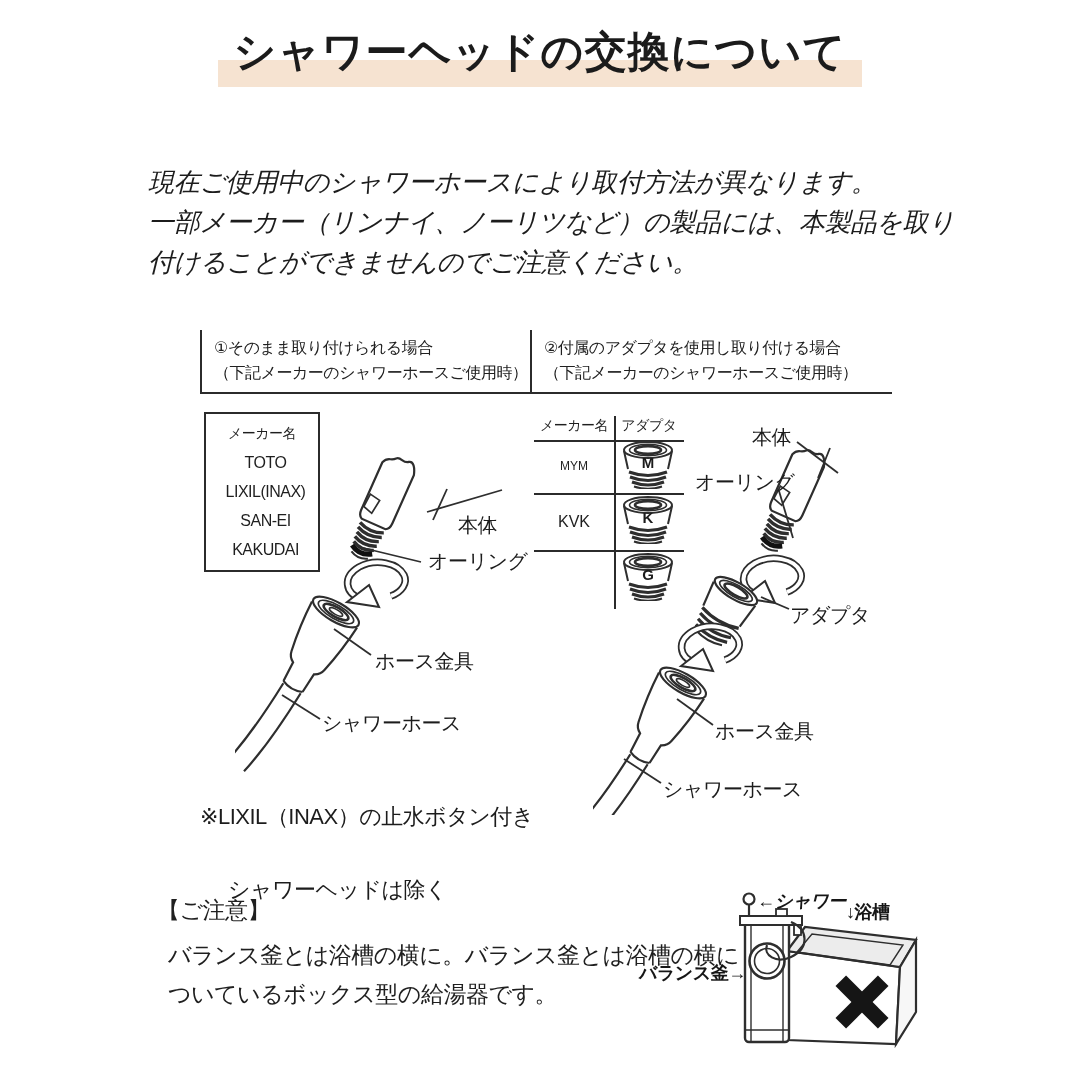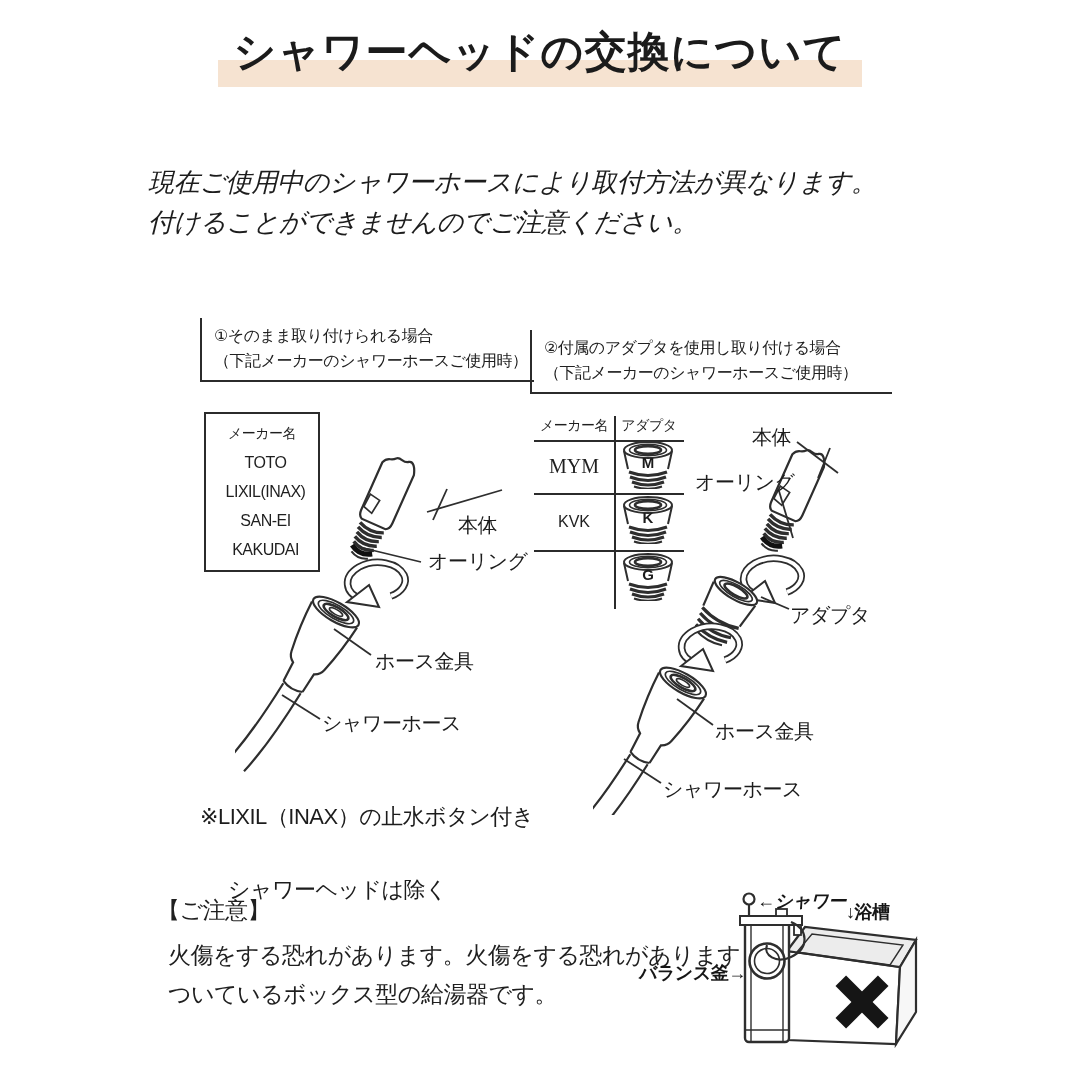--- a/index.html
+++ b/index.html
@@ -42,24 +42,25 @@
 <body>
 
 <div class="canvas">
 
   <div class="title-wrap">
     <span class="title">シャワーヘッドの交換について</span>
   </div>
 
   <div class="intro">
     <div>現在ご使用中のシャワーホースにより取付方法が異なります。</div>
+    <div>一部メーカー（リンナイ、ノーリツなど）の製品には、本製品を取り</div>
     <div>付けることができませんのでご注意ください。</div>
   </div>
 
-  <div class="col-header" style="left:200px;top:318px;width:320px;">
+  <div class="col-header" style="left:200px;top:330px;width:320px;">
     <div>①そのまま取り付けられる場合</div>
     <div>（下記メーカーのシャワーホースご使用時）</div>
   </div>
   <div class="col-header" style="left:530px;top:330px;width:348px;">
     <div>②付属のアダプタを使用し取り付ける場合</div>
     <div>（下記メーカーのシャワーホースご使用時）</div>
   </div>
 
   <div class="maker-box">
     <div class="maker-head">メーカー名</div>
@@ -69,21 +70,21 @@
     <div class="maker-item">KAKUDAI</div>
   </div>
 
   <div class="adp-table">
     <div class="adp-vline"></div>
     <div class="adp-hline" style="top:26px;"></div>
     <div class="adp-hline" style="top:79px;"></div>
     <div class="adp-hline" style="top:136px;"></div>
     <div class="adp-cell adp-head" style="left:0;top:3px;width:80px;">メーカー名</div>
     <div class="adp-cell adp-head" style="left:80px;top:3px;width:70px;">アダプタ</div>
-    <div class="adp-cell" style="left:0;top:26px;width:80px;height:53px;line-height:53px;font-size:20px;font-family:Liberation Serif, serif;">MYM</div>
+    <div class="adp-cell" style="left:0;top:26px;width:80px;height:53px;line-height:53px;font-size:12px;">MYM</div>
     <div class="adp-cell" style="left:0;top:79px;width:80px;height:57px;line-height:57px;font-size:16px;">KVK</div>
 
     <svg style="left:88px;top:27px;" width="52" height="48" viewBox="0 0 52 48">
       <path d="M 2,10 C 2,22 5,34 13,52 L 39,52 C 47,34 50,22 50,10 Q 26,19 2,10 Z" fill="#fff" stroke="none"></path>
       <path d="M 2,10 L 6,28" stroke="#2e2e2e" stroke-width="2" fill="none"></path>
       <path d="M 50,10 L 46,28" stroke="#2e2e2e" stroke-width="2" fill="none"></path>
       <ellipse cx="26" cy="9" rx="24" ry="8" fill="#fff" stroke="#2e2e2e" stroke-width="2"></ellipse>
       <ellipse cx="26" cy="9" rx="18.5" ry="5.8" fill="none" stroke="#2e2e2e" stroke-width="1.6"></ellipse>
       <ellipse cx="26" cy="9" rx="13" ry="3.9" fill="none" stroke="#2e2e2e" stroke-width="2.6"></ellipse>
       <path d="M 7,31 Q 26,38 45,31" stroke="#2e2e2e" stroke-width="3" fill="none"></path>
@@ -240,21 +241,21 @@
   <span class="diag-label abs" style="left:695px;top:469px;">オーリング</span>
   <span class="diag-label abs" style="left:790px;top:602px;">アダプタ</span>
   <span class="diag-label abs" style="left:715px;top:718px;">ホース金具</span>
   <span class="diag-label abs" style="left:663px;top:776px;">シャワーホース</span>
 
   <span class="note" style="left:200px;top:802px;">※LIXIL（INAX）の止水ボタン付き</span>
   <span class="note" style="left:228px;top:875px;text-align:right;">シャワーヘッドは除く</span>
 
   <div class="caution-head">【ご注意】</div>
   <div class="caution-body">
-    <div>火傷をする恐れがあります。火傷をする恐れがあります</div>
+    <div>バランス釜とは浴槽の横に。バランス釜とは浴槽の横に</div>
     <div>ついているボックス型の給湯器です。</div>
   </div>
 
   <svg style="left:628px;top:872px;" width="300" height="200" viewBox="0 0 300 200">
 
     <g>
       <polygon points="159,79 272,95 268,172 159,168" fill="#ffffff" stroke="#2e2e2e" stroke-width="2.2"></polygon>
       <polygon points="159,79 272,95 288,68 177,55" fill="#ececec" stroke="#2e2e2e" stroke-width="2.2"></polygon>
       <polygon points="272,95 288,68 288,140 268,172" fill="#f7f7f7" stroke="#2e2e2e" stroke-width="2.2"></polygon>
       <polygon points="169,80 262,93 275,73 184,62" fill="none" stroke="#2e2e2e" stroke-width="1.4"></polygon>

